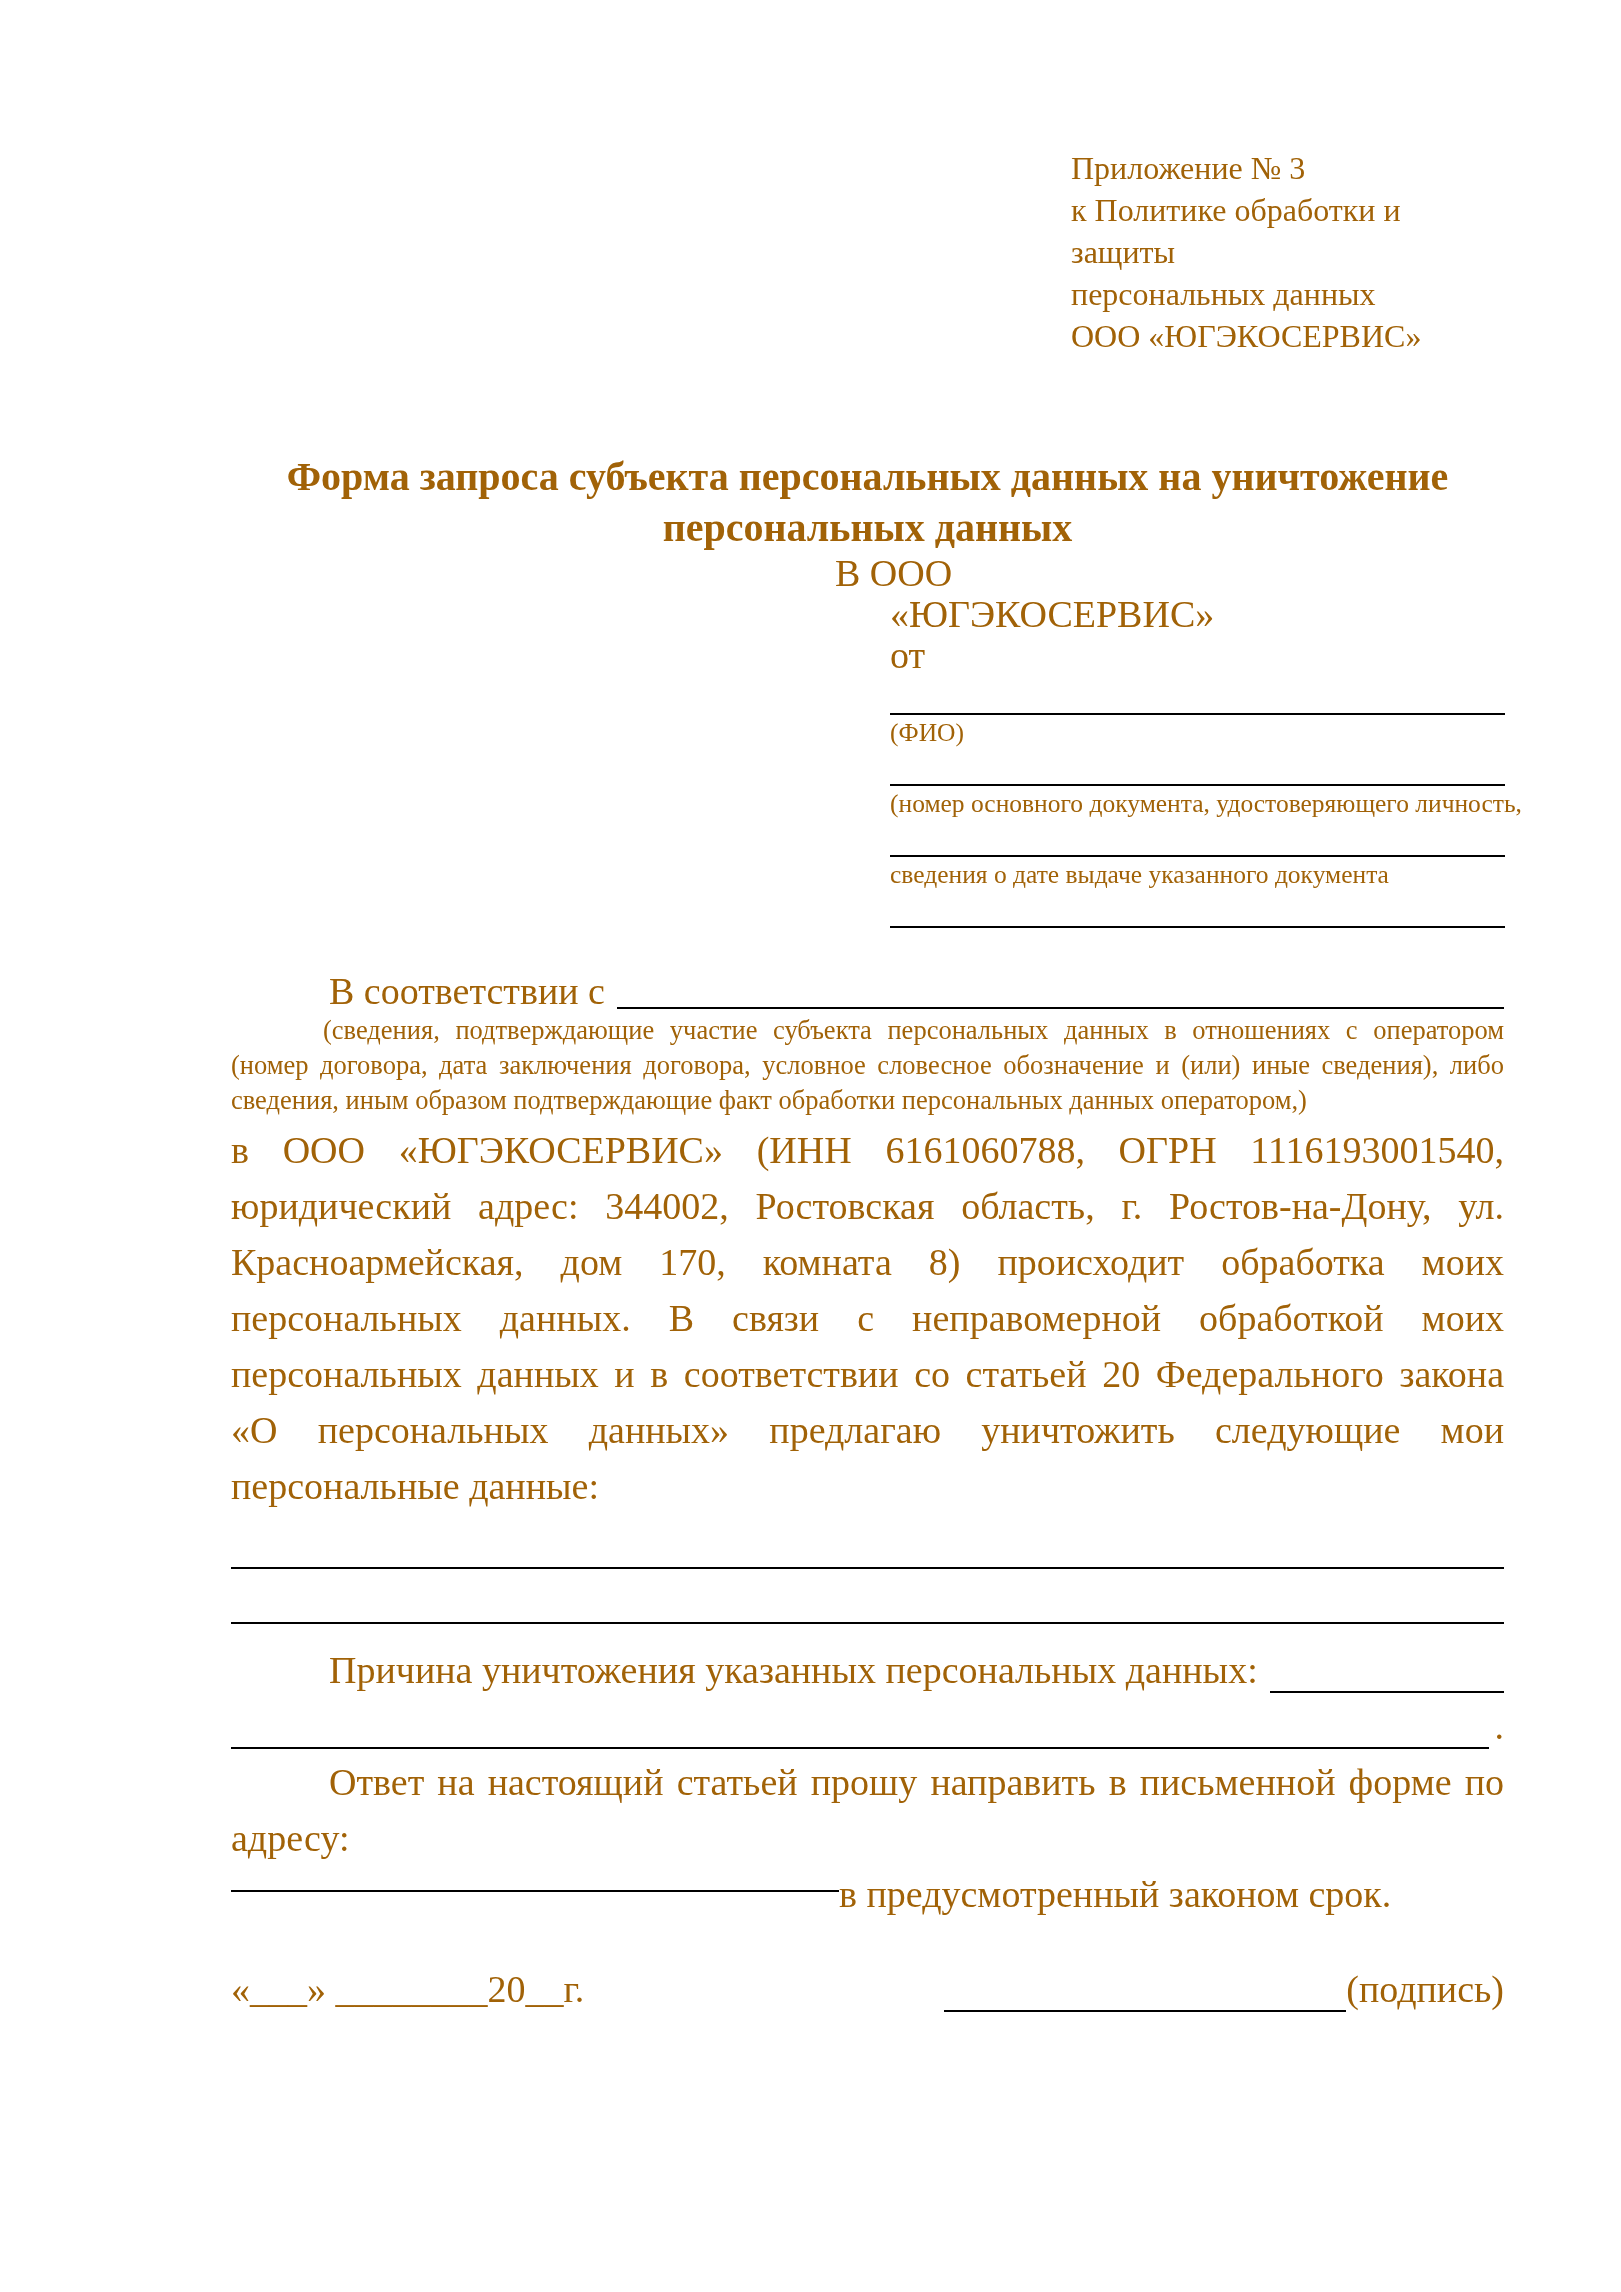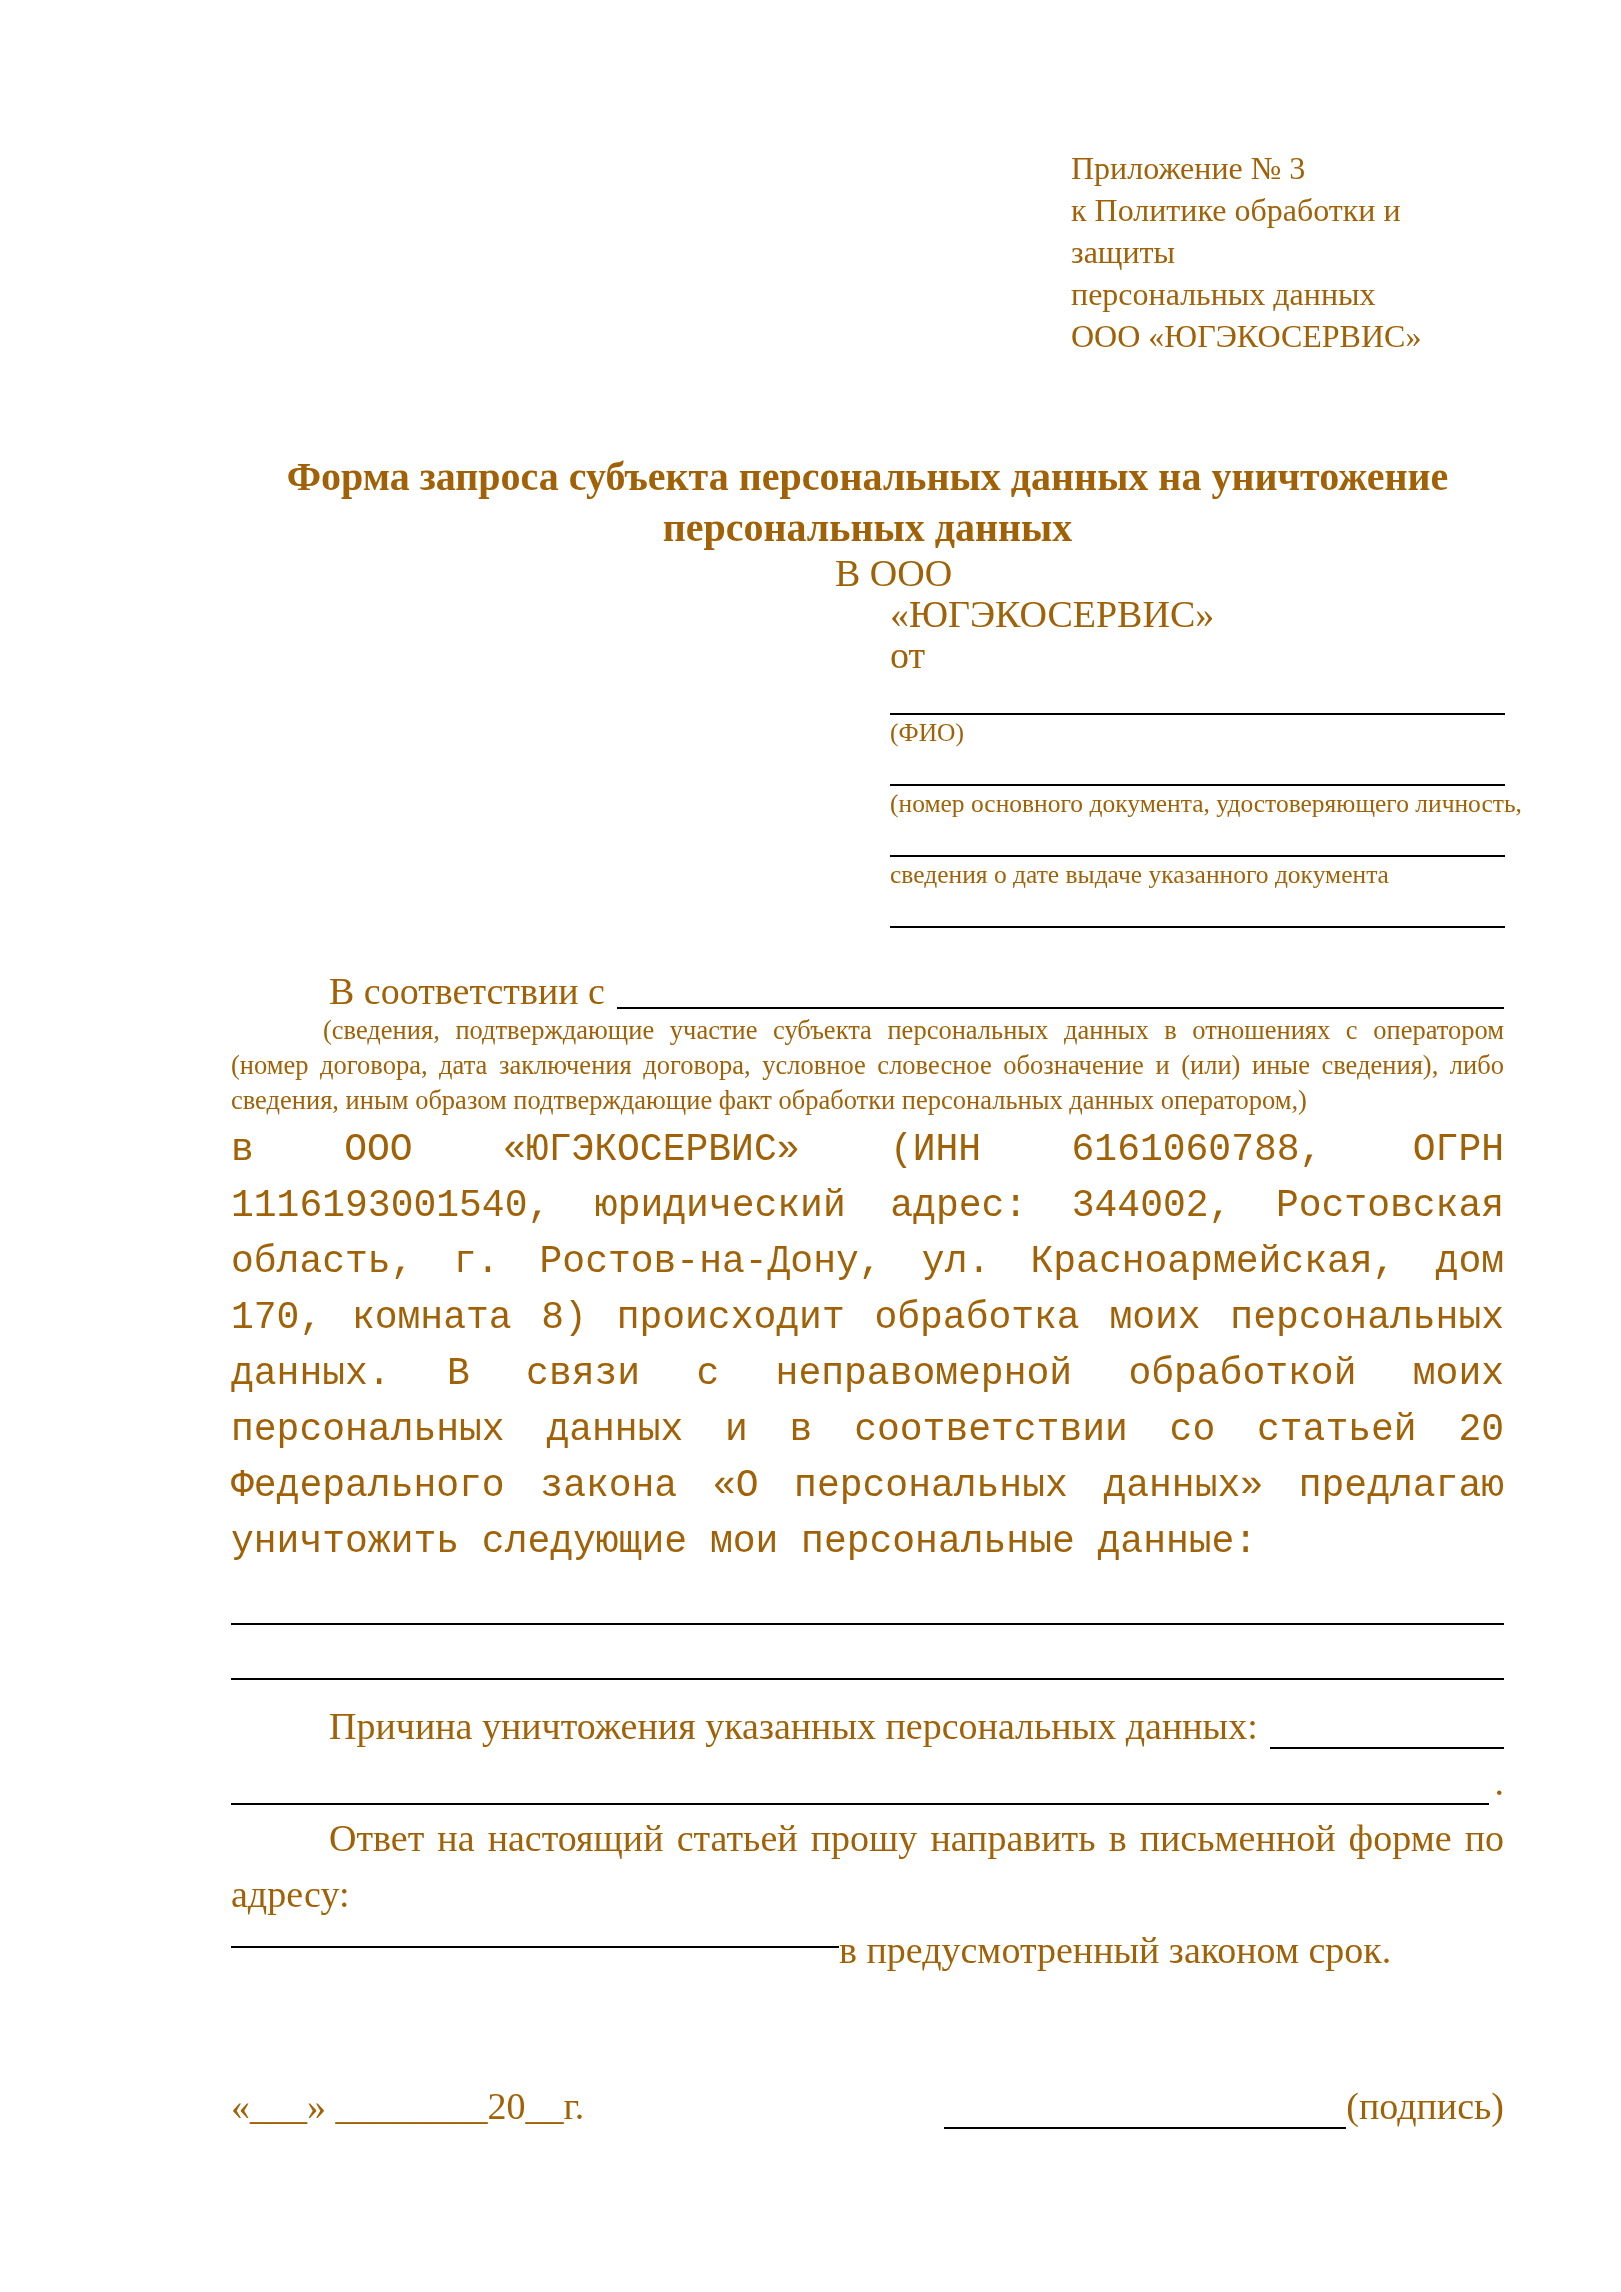--- a/index.html
+++ b/index.html
@@ -74,21 +74,20 @@
   .small-note {
     font-size: 26.5px;
     line-height: 35px;
     text-align: justify;
     text-indent: 92px;
   }
   .main-paragraph {
     margin-top: 3.9px;
     text-align: justify;
     line-height: 56px;
-    font-family: Liberation Mono, monospace;
   }
   .blank-row {
     height: 53px;
     border-bottom: 2.9px solid #000;
   }
   .reason-row {
     margin-top: 17.6px;
     display: flex;
     align-items: flex-end;
     line-height: 56px;
@@ -117,21 +116,21 @@
   }
   .answer-second-row .address-line {
     flex: 0 0 auto;
     width: 608px;
     border-bottom: 2.9px solid #000;
     margin-bottom: 4.9px;
   }
   .answer-second-row .tail { white-space: nowrap; }
   
   .signature-row {
-    margin-top: 100px;
+    margin-top: 39px;
     display: flex;
     justify-content: space-between;
     align-items: flex-end;
     line-height: 56px;
   }
   .sign-right {
     display: flex;
     align-items: flex-end;
   }
   .sign-right .sign-line {

